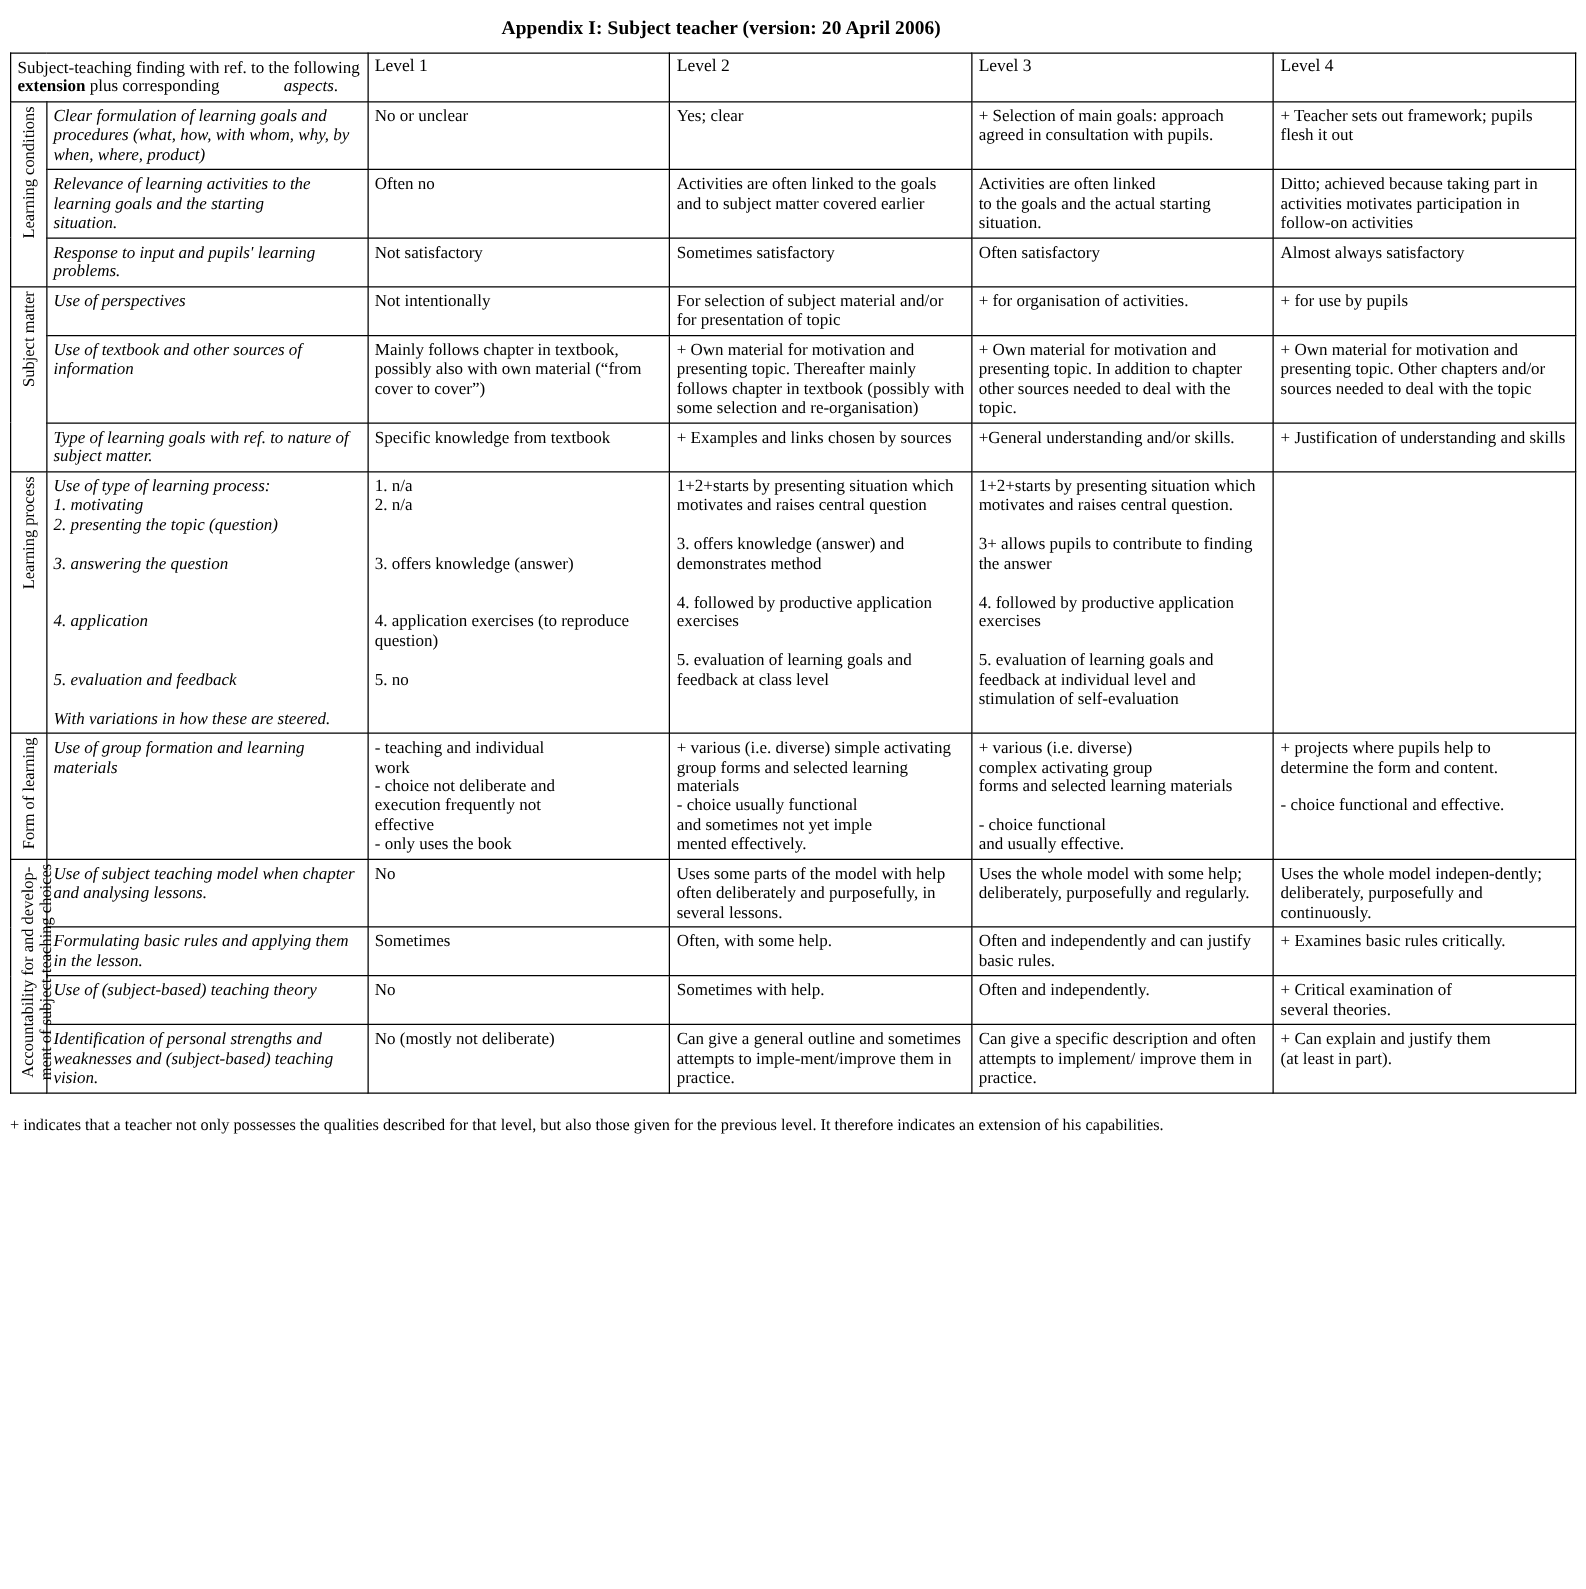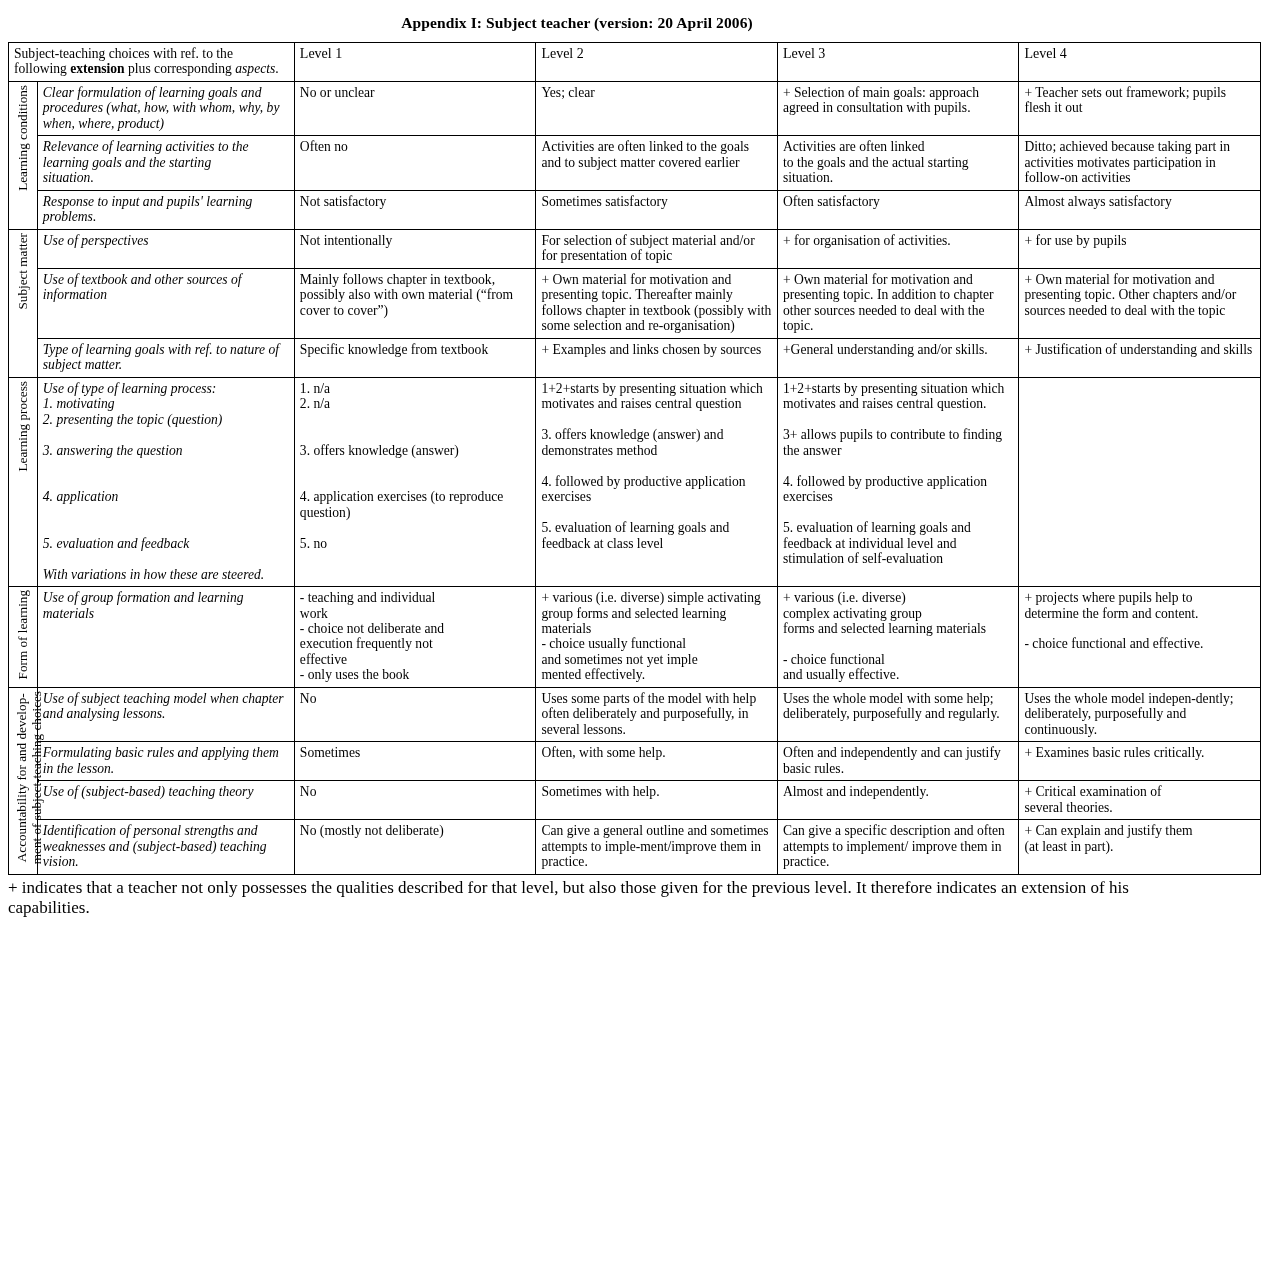--- a/index.html
+++ b/index.html
@@ -37,21 +37,21 @@
     vertical-align: top;
     padding: 3px 5px 4px 5px;
   }
   
   .c-rot   { width: 26px; }
   .c-asp   { width: 232px; }
   .c-lvl   { width: 218px; }
 
   .hdr-aspect { font-size: 13.6px; }
   .hdr-aspect b { font-weight: bold; }
-  .hdr-aspect i { font-style: italic; }
+  .hdr-aspect i { font-style: italic; margin-left: 48px; }
   .hdr-level { font-size: 14px; }
 
   .rot-cell {
     text-align: center;
     vertical-align: middle;
     padding: 2px;
   }
   .rot-inner {
     writing-mode: vertical-rl;
     transform: rotate(180deg);
@@ -63,22 +63,22 @@
   }
   .aspect {
     font-style: italic;
     white-space: pre-line;
     margin-top: 22px;
   }
   .cellpre {
     white-space: pre-line;
   }
   .footnote {
-    font-size: 17px;
-    margin-top: 3px;
+    font-size: 13px;
+    margin-top: 17px;
     line-height: 1.2;
   }
 </style>
 </head>
 <body>
 
 <div class="page">
 
   <div class="doc-title">Appendix I: Subject teacher (version: 20 April 2006)</div>
 
@@ -88,21 +88,21 @@
       <col class="c-asp">
       <col class="c-lvl">
       <col class="c-lvl">
       <col class="c-lvl">
       <col class="c-lvl">
     </colgroup>
     <tbody>
 
       <tr>
         <td colspan="2" class="hdr-aspect">
-          <span>Subject-teaching choices with ref. to the following </span><b>extension</b><span> plus corresponding </span><i>aspects</i><span>.</span>
+          <span>Subject-teaching finding with ref. to the following </span><b>extension</b><span> plus corresponding </span><i>aspects</i><span>.</span>
         </td>
         <td class="hdr-level">Level 1</td>
         <td class="hdr-level">Level 2</td>
         <td class="hdr-level">Level 3</td>
         <td class="hdr-level">Level 4</td>
       </tr>
 
       <tr>
         <td class="rot-cell" rowspan="3">
           <div class="rot-inner">Learning conditions</div>
@@ -241,21 +241,21 @@
         <td class="aspect">Formulating basic rules and applying them in the lesson.</td>
         <td class="cellpre">Sometimes</td>
         <td class="cellpre">Often, with some help.</td>
         <td class="cellpre">Often and independently and can justify basic rules.</td>
         <td class="cellpre">+ Examines basic rules critically.</td>
       </tr>
       <tr>
         <td class="aspect">Use of (subject-based) teaching theory</td>
         <td class="cellpre">No</td>
         <td class="cellpre">Sometimes with help.</td>
-        <td class="cellpre">Almost and independently.</td>
+        <td class="cellpre">Often and independently.</td>
         <td class="cellpre">+ Critical examination of
    several theories.</td>
       </tr>
       <tr>
         <td class="aspect">Identification of personal strengths and weaknesses and (subject-based) teaching vision.</td>
         <td class="cellpre">No (mostly not deliberate)</td>
         <td class="cellpre">Can give a general outline and sometimes attempts to imple-ment/improve them in practice.</td>
         <td class="cellpre">Can give a specific description and often attempts to implement/ improve them in practice.</td>
         <td class="cellpre">+ Can explain and justify  them
    (at least in part).</td>

